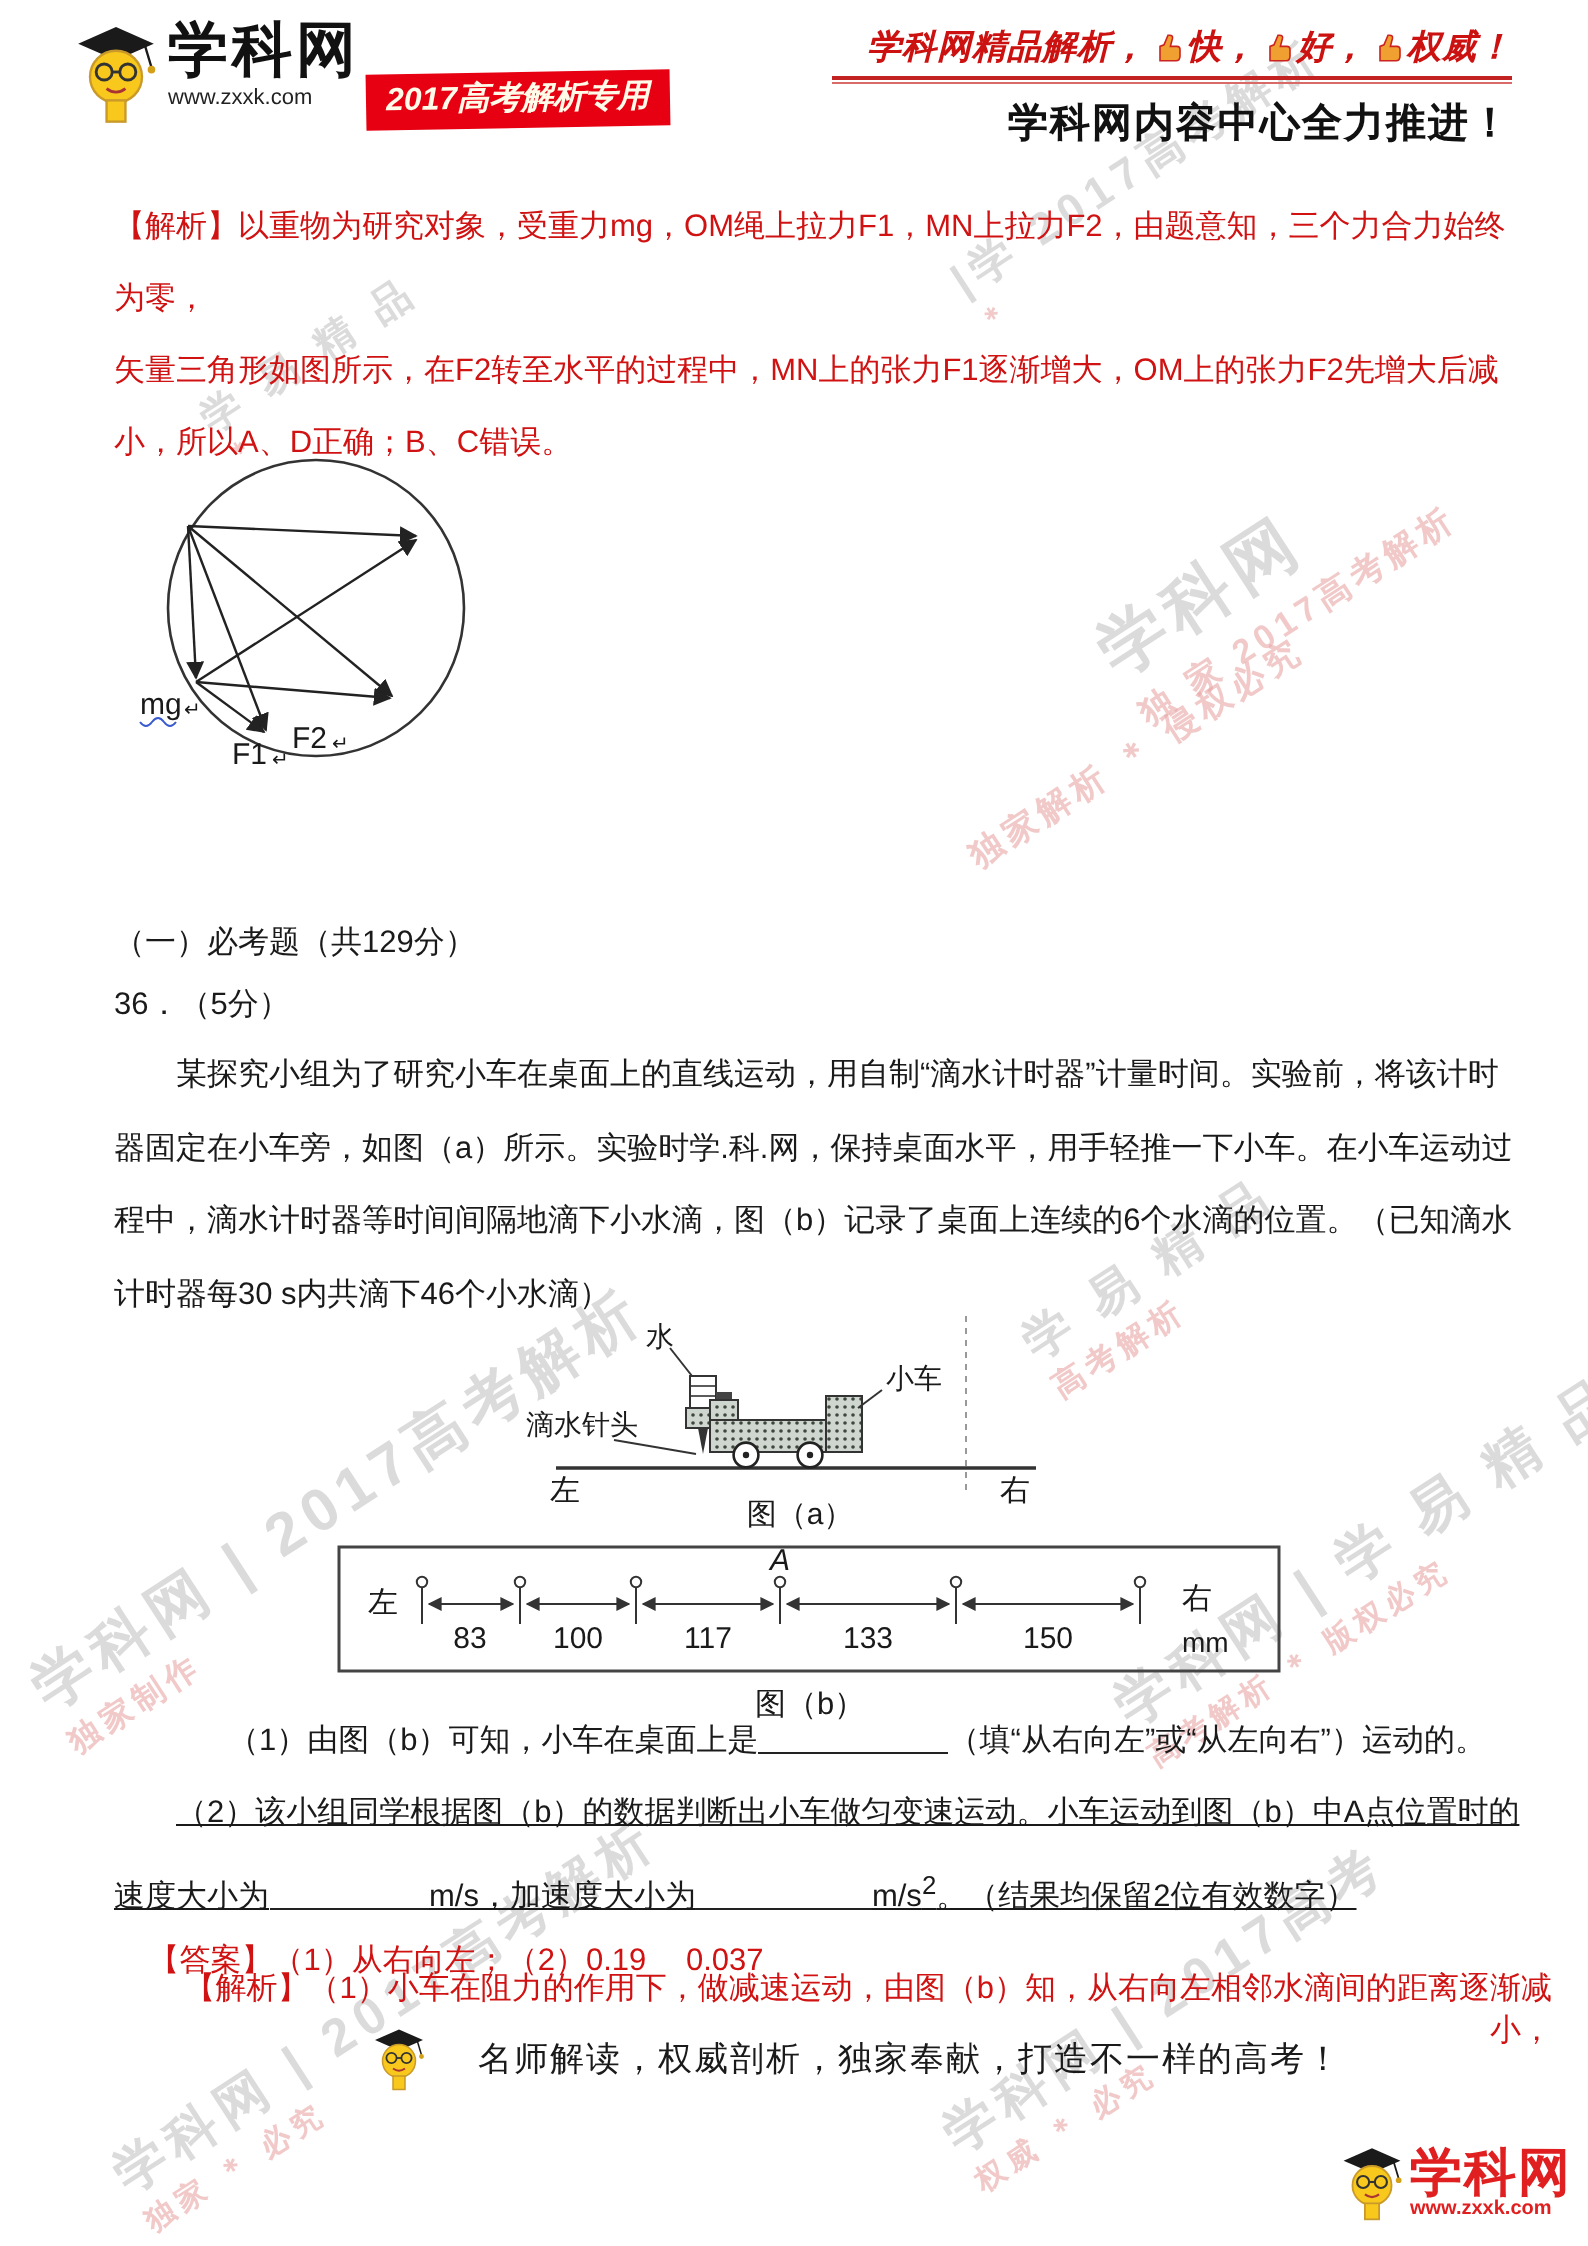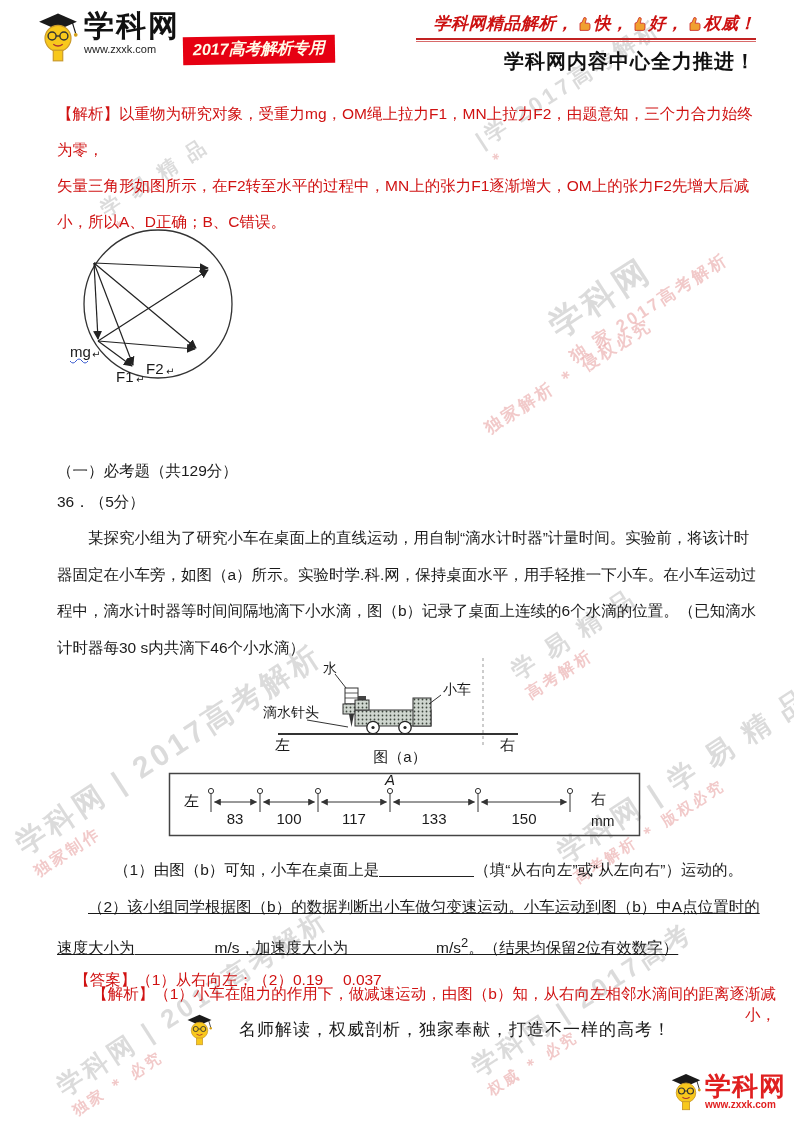--- a/index.html
+++ b/index.html
@@ -256,20 +256,21 @@
       <text x="186" y="52" font-size="15" text-anchor="middle">117</text>
       <text x="266" y="52" font-size="15" text-anchor="middle">133</text>
       <text x="356" y="52" font-size="15" text-anchor="middle">150</text>
 
       <text x="222" y="13" font-size="15" font-style="italic" text-anchor="middle">A</text>
       <text x="16" y="34" font-size="15">左</text>
       <text x="423" y="32" font-size="15">右</text>
       <text x="423" y="54" font-size="14">mm</text>
     </svg>
   </div>
+  <div class="abs z fig-b-caption">图（b）</div>
 
   <div class="abs z q1">
     <span>（1）由图（b）可知，小车在桌面上是</span><span class="blank b95"></span><span>（填“从右向左”或“从左向右”）运动的。</span>
   </div>
 
   <div class="abs z q2">
     <span>（2）该小组同学根据图（b）的数据判断出小车做匀变速运动。小车运动到图（b）中A点位置时的速度大小为</span><span class="blank b80"></span><span>m/s，加速度大小为</span><span class="blank b88"></span><span>m/s</span><sup>2</sup><span>。（结果均保留2位有效数字）</span>
   </div>
 
   <div class="abs z answer red">

